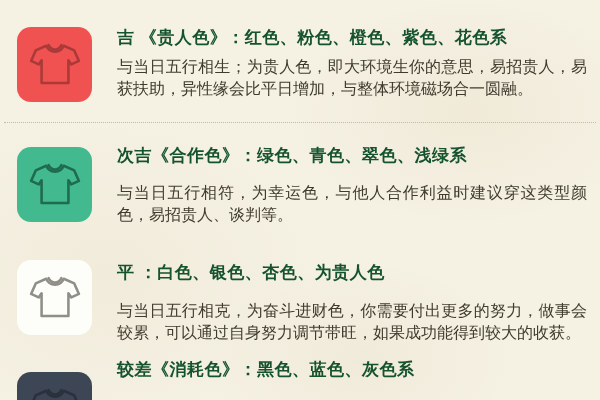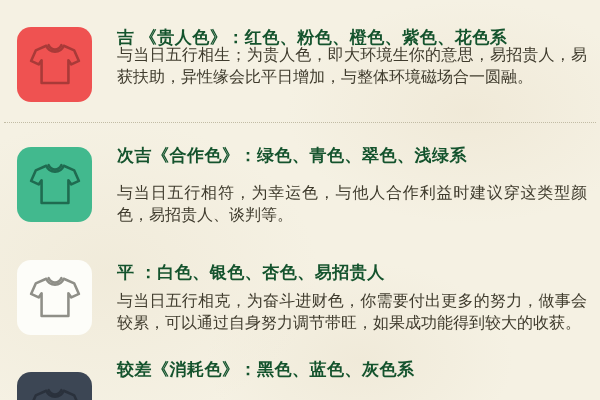--- a/index.html
+++ b/index.html
@@ -57,41 +57,41 @@
 </head>
 <body>
 
 <div class="tile" style="top: 27px; background: rgb(239, 82, 81);">
   <svg viewBox="0 0 48 48" style="stroke: rgb(169, 58, 56);">
     <path d="M16.5 7.5 L7.5 11.5 L3.5 20.5 L10 23.5 L12.5 20 L12.5 39.5 L35.5 39.5 L35.5 20 L38 23.5 L44.5 20.5 L40.5 11.5 L31.5 7.5 C30 11 27.5 12.6 24 12.6 C20.5 12.6 18 11 16.5 7.5 Z"></path>
     <path d="M18.5 7 C19.8 9.6 21.6 10.8 24 10.8 C26.4 10.8 28.2 9.6 29.5 7"></path>
   </svg>
 </div>
 <div class="title" style="top:26px">吉 《贵人色》：红色、粉色、橙色、紫色、花色系</div>
-<div class="bodytext" style="top:44px">与当日五行相生；为贵人色，即大环境生你的意思，易招贵人，易获扶助，异性缘会比平日增加，与整体环境磁场合一圆融。</div>
+<div class="bodytext" style="top:56px">与当日五行相生；为贵人色，即大环境生你的意思，易招贵人，易获扶助，异性缘会比平日增加，与整体环境磁场合一圆融。</div>
 
 <div class="divider" style="top:122px"></div>
 
 <div class="tile" style="top: 147px; background: rgb(66, 185, 142);">
   <svg viewBox="0 0 48 48" style="stroke: rgb(31, 107, 80);">
     <path d="M16.5 7.5 L7.5 11.5 L3.5 20.5 L10 23.5 L12.5 20 L12.5 39.5 L35.5 39.5 L35.5 20 L38 23.5 L44.5 20.5 L40.5 11.5 L31.5 7.5 C30 11 27.5 12.6 24 12.6 C20.5 12.6 18 11 16.5 7.5 Z"></path>
     <path d="M18.5 7 C19.8 9.6 21.6 10.8 24 10.8 C26.4 10.8 28.2 9.6 29.5 7"></path>
   </svg>
 </div>
 <div class="title" style="top:144px">次吉《合作色》：绿色、青色、翠色、浅绿系</div>
 <div class="bodytext" style="top:182px">与当日五行相符，为幸运色，与他人合作利益时建议穿这类型颜色，易招贵人、谈判等。</div>
 
 <div class="tile" style="top: 260px; background: rgb(253, 253, 249);">
   <svg viewBox="0 0 48 48" style="stroke: rgb(143, 143, 136);">
     <path d="M16.5 7.5 L7.5 11.5 L3.5 20.5 L10 23.5 L12.5 20 L12.5 39.5 L35.5 39.5 L35.5 20 L38 23.5 L44.5 20.5 L40.5 11.5 L31.5 7.5 C30 11 27.5 12.6 24 12.6 C20.5 12.6 18 11 16.5 7.5 Z"></path>
     <path d="M18.5 7 C19.8 9.6 21.6 10.8 24 10.8 C26.4 10.8 28.2 9.6 29.5 7"></path>
   </svg>
 </div>
-<div class="title" style="top:261px">平 ：白色、银色、杏色、易招贵人</div>
-<div class="bodytext" style="top:290px">与当日五行相克，为奋斗进财色，你需要付出更多的努力，做事会较累，可以通过自身努力调节带旺，如果成功能得到较大的收获。</div>
+<div class="title" style="top:261px">平 ：白色、银色、杏色、为贵人色</div>
+<div class="bodytext" style="top:300px">与当日五行相克，为奋斗进财色，你需要付出更多的努力，做事会较累，可以通过自身努力调节带旺，如果成功能得到较大的收获。</div>
 
 <div class="tile" style="top: 372px; background: rgb(60, 70, 84);">
   <svg viewBox="0 0 48 48" style="stroke: rgb(42, 49, 60);">
     <path d="M16.5 7.5 L7.5 11.5 L3.5 20.5 L10 23.5 L12.5 20 L12.5 39.5 L35.5 39.5 L35.5 20 L38 23.5 L44.5 20.5 L40.5 11.5 L31.5 7.5 C30 11 27.5 12.6 24 12.6 C20.5 12.6 18 11 16.5 7.5 Z"></path>
     <path d="M18.5 7 C19.8 9.6 21.6 10.8 24 10.8 C26.4 10.8 28.2 9.6 29.5 7"></path>
   </svg>
 </div>
 <div class="title" style="top:358px">较差《消耗色》：黑色、蓝色、灰色系</div>
 
 </body></html>

